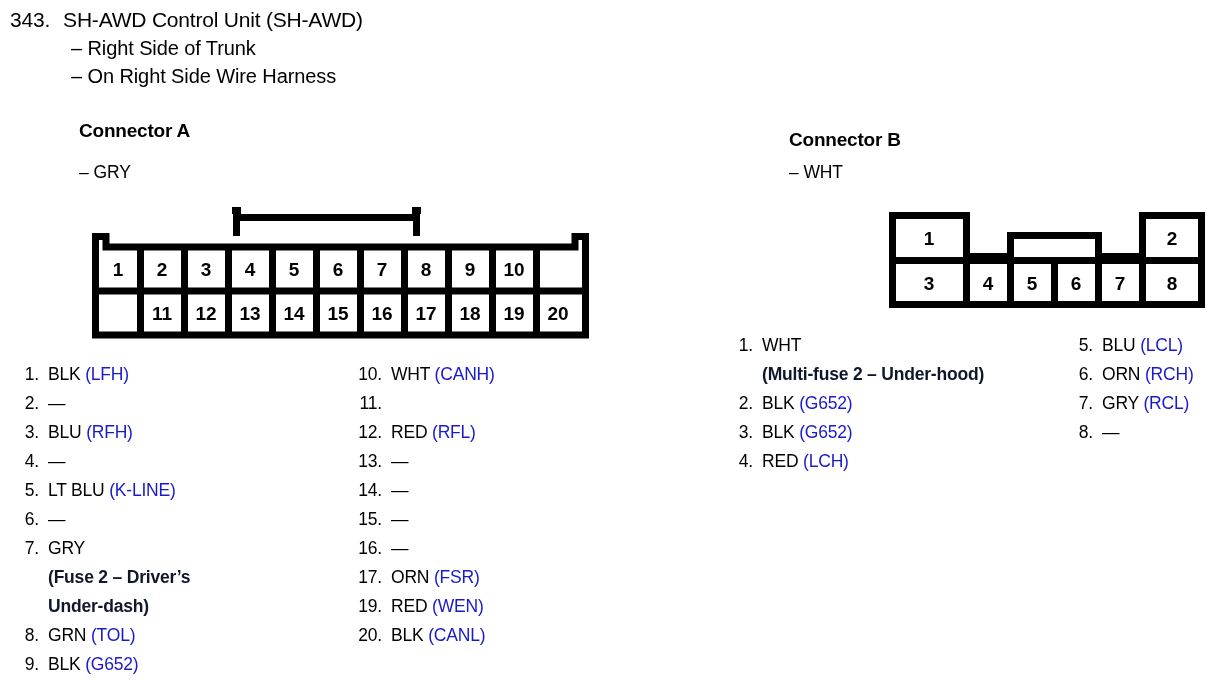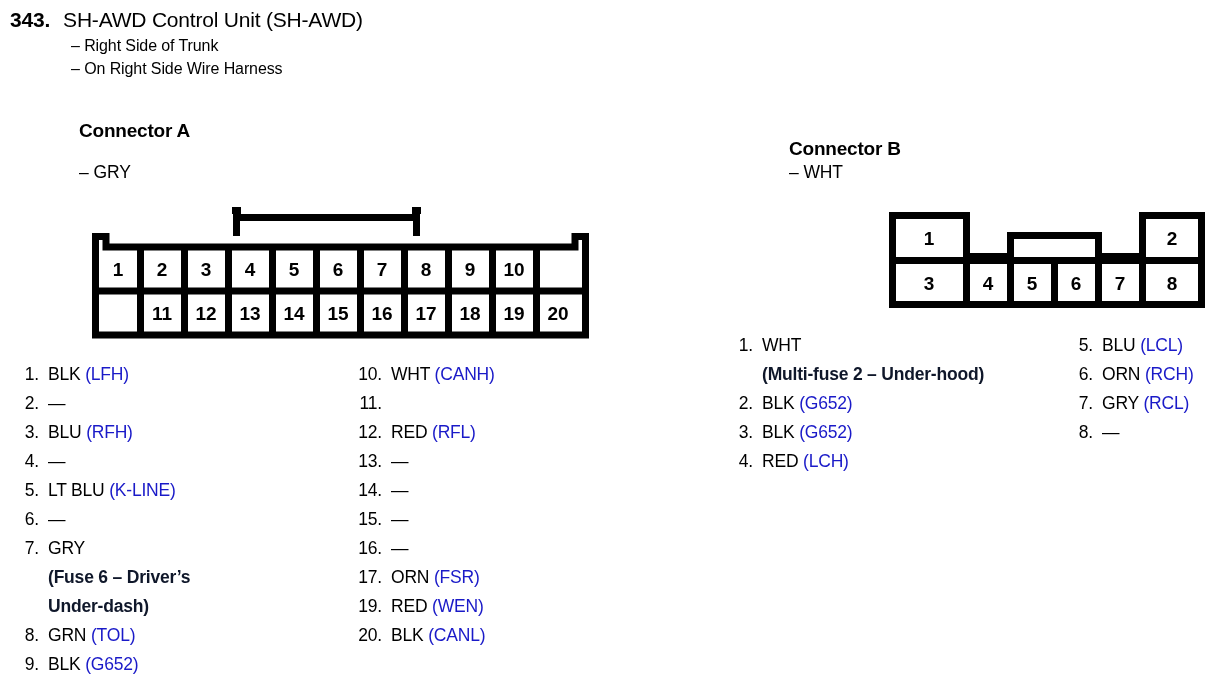--- a/index.html
+++ b/index.html
@@ -23,33 +23,33 @@
     left: 10px;
     top: 8px;
     width: 700px;
   }
   #title-row {
     display: flex;
     align-items: baseline;
   }
   .title-num {
     font-size: 21px;
-    font-weight: bold;
+    font-weight: normal;
     letter-spacing: -0.2px;
     white-space: nowrap;
   }
   .title-text {
     font-size: 21px;
     font-weight: normal;
     letter-spacing: -0.2px;
     margin-left: 13px;
     white-space: nowrap;
   }
   .subline {
-    font-size: 16px;
+    font-size: 20px;
     margin-left: 61px;
     margin-top: 5px;
     white-space: nowrap;
     letter-spacing: -0.1px;
   }
 
   
   .conn-heading {
     position: absolute;
     font-size: 19px;
@@ -176,21 +176,21 @@
     <text x="206" y="117">14</text>
     <text x="250" y="117">15</text>
     <text x="294" y="117">16</text>
     <text x="338" y="117">17</text>
     <text x="382" y="117">18</text>
     <text x="426" y="117">19</text>
     <text x="470" y="117">20</text>
   </g>
 </svg>
 
-<div class="conn-heading" style="left:789px; top:129px;margin-top:9px;">Connector B</div>
+<div class="conn-heading" style="left:789px; top:129px;">Connector B</div>
 <div class="conn-color" style="left:789px; top:162px;">– WHT</div>
 
 <svg class="conn-svg" style="left:885px; top:208px;" width="324" height="104" viewBox="0 0 324 104">
   <g fill="none" stroke="#000000" stroke-width="7" stroke-linejoin="miter" stroke-linecap="butt">
 
     <path d="M 7.5 96.5
              L 7.5 7.5
              L 81.5 7.5
              L 81.5 48.5
              L 125.5 48.5
@@ -246,21 +246,21 @@
     <div class="pin-row">
       <span class="pin-num">5.</span>
       <span class="pin-body"><span class="pin-wire">LT BLU</span> <span class="pin-sig">(K-LINE)</span></span>
     </div>
     <div class="pin-row">
       <span class="pin-num">6.</span>
       <span class="pin-body"><span class="dash">—</span></span>
     </div>
     <div class="pin-row">
       <span class="pin-num">7.</span>
-      <span class="pin-body"><span class="pin-wire">GRY</span><span class="pin-sig-block">(Fuse 6 – Driver’s</span><span class="pin-sig-block">Under-dash)</span></span>
+      <span class="pin-body"><span class="pin-wire">GRY</span><span class="pin-sig-block">(Fuse 2 – Driver’s</span><span class="pin-sig-block">Under-dash)</span></span>
     </div>
     <div class="pin-row">
       <span class="pin-num">8.</span>
       <span class="pin-body"><span class="pin-wire">GRN</span> <span class="pin-sig">(TOL)</span></span>
     </div>
     <div class="pin-row">
       <span class="pin-num">9.</span>
       <span class="pin-body"><span class="pin-wire">BLK</span> <span class="pin-sig">(G652)</span></span>
     </div>
   </div>

